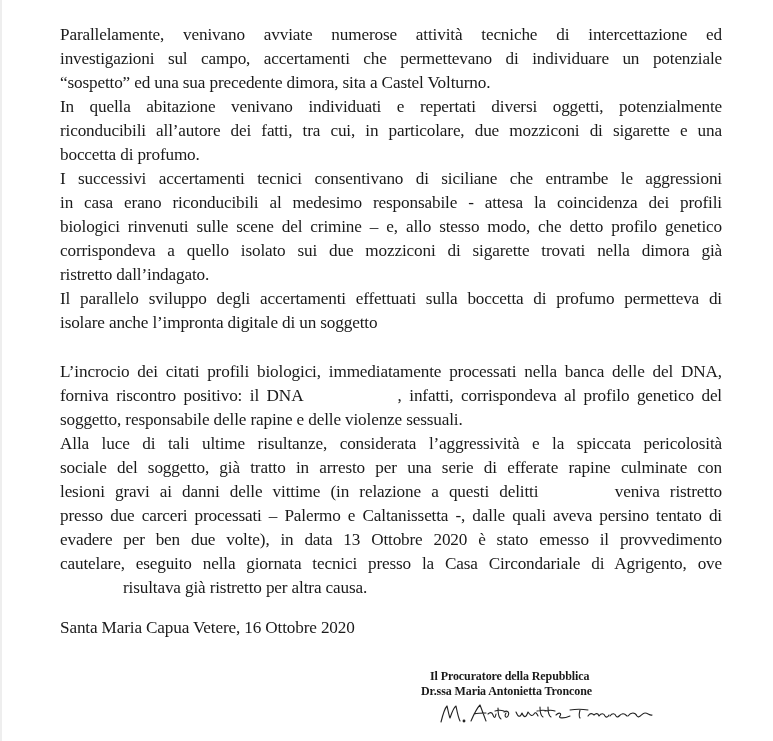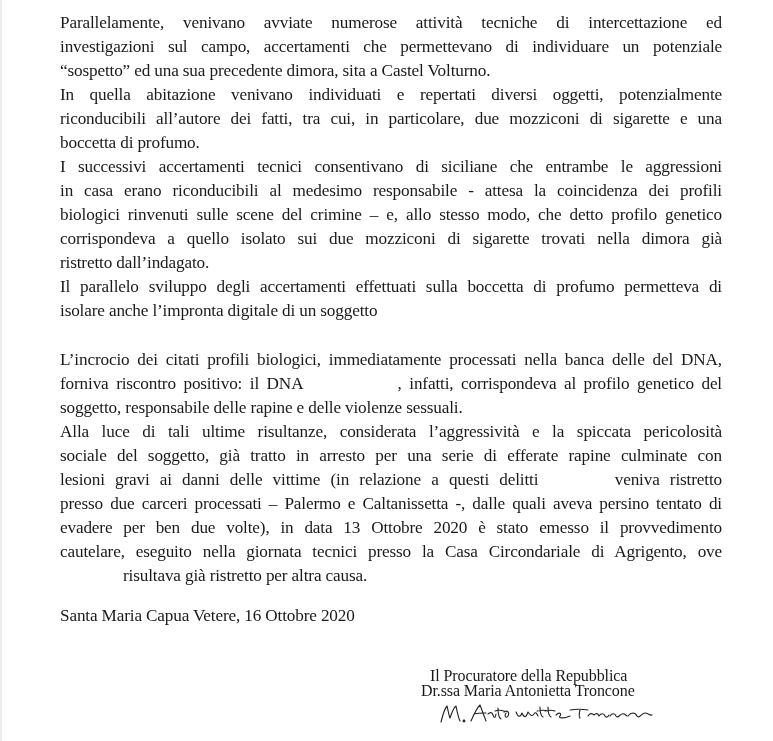--- a/index.html
+++ b/index.html
@@ -5,26 +5,27 @@
   html, body { margin: 0; padding: 0; }
   body {
     width: 773px; height: 741px; background: #ffffff; position: relative; overflow: hidden;
     font-family: "Liberation Serif", "DejaVu Serif", serif; color: #1a1a1a;
   }
   .page { position: absolute; left: 0; top: 0; width: 773px; height: 741px; }
   .line {
     position: absolute; left: 60px; width: 662px; font-size: 17.2px; line-height: 24px;
     height: 24px; white-space: nowrap; text-align: justify; text-align-last: justify;
     letter-spacing: -0.15px;
+    margin-top: 12px;
   }
   .line.last { text-align-last: left; }
   .line.indent { left: 123px; width: 600px; }
   .redact { display: inline-block; }
   .sig-title {
-    position: absolute; font-weight: normal; font-size: 16px; line-height: 18px; white-space: nowrap;
+    position: absolute; font-weight: bold; font-size: 12px; line-height: 18px; white-space: nowrap;
     letter-spacing: -0.1px;
   }
   .signature { position: absolute; left: 438px; top: 700px; width: 225px; height: 28px; }
   .faint-edge { position: absolute; left: 0; top: 0; width: 2px; height: 741px; background: #eeeeee; }
 </style>
 </head>
 <body>
 
 <div class="page">
   <div class="faint-edge"></div>

